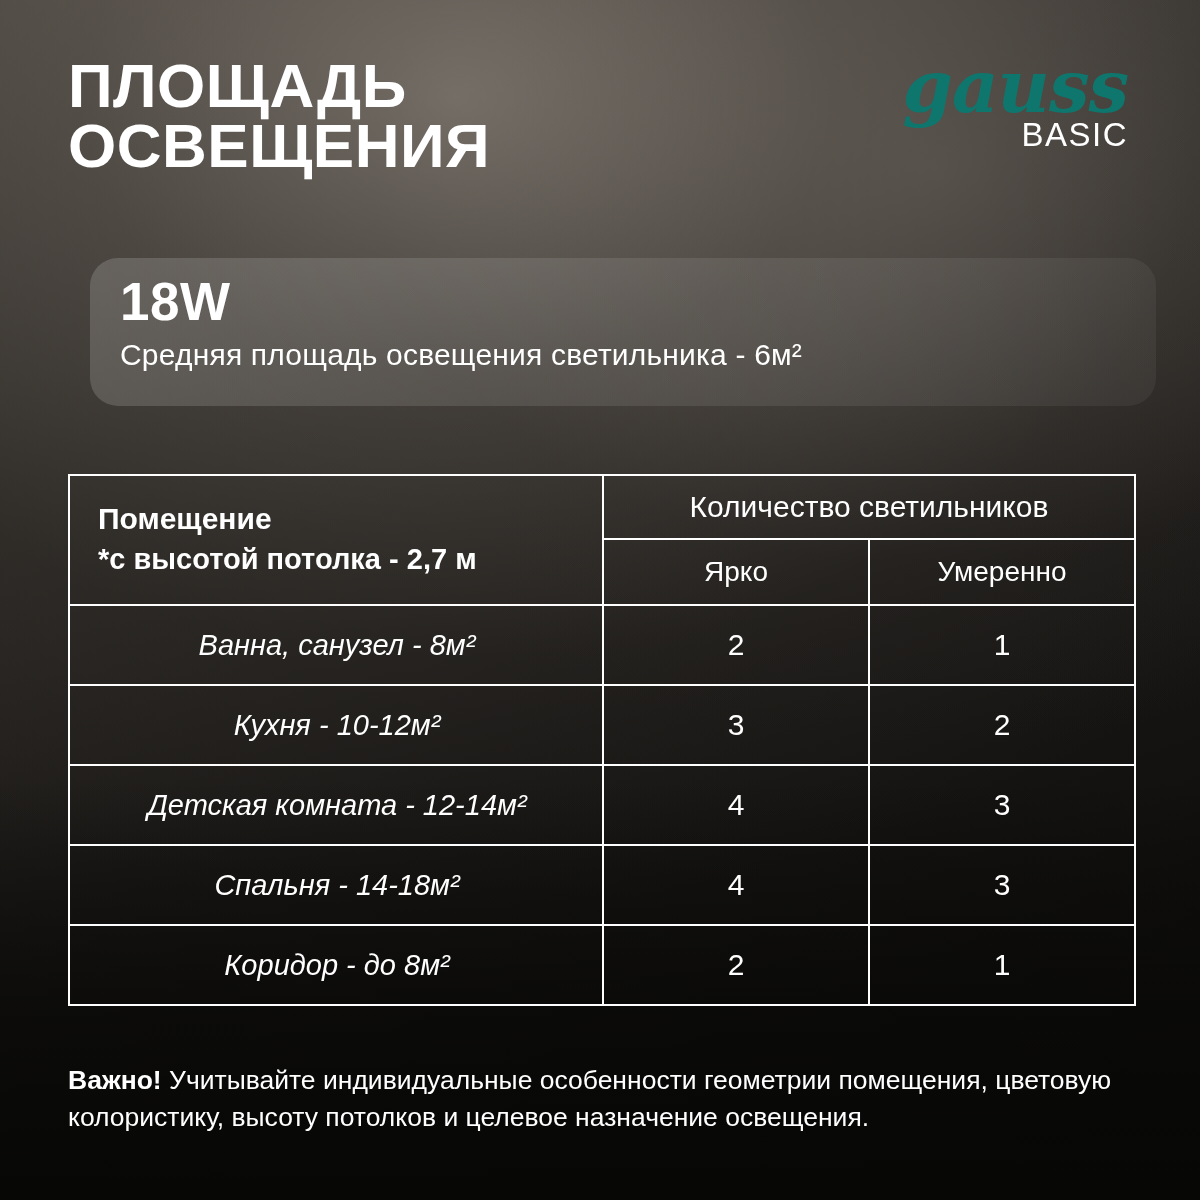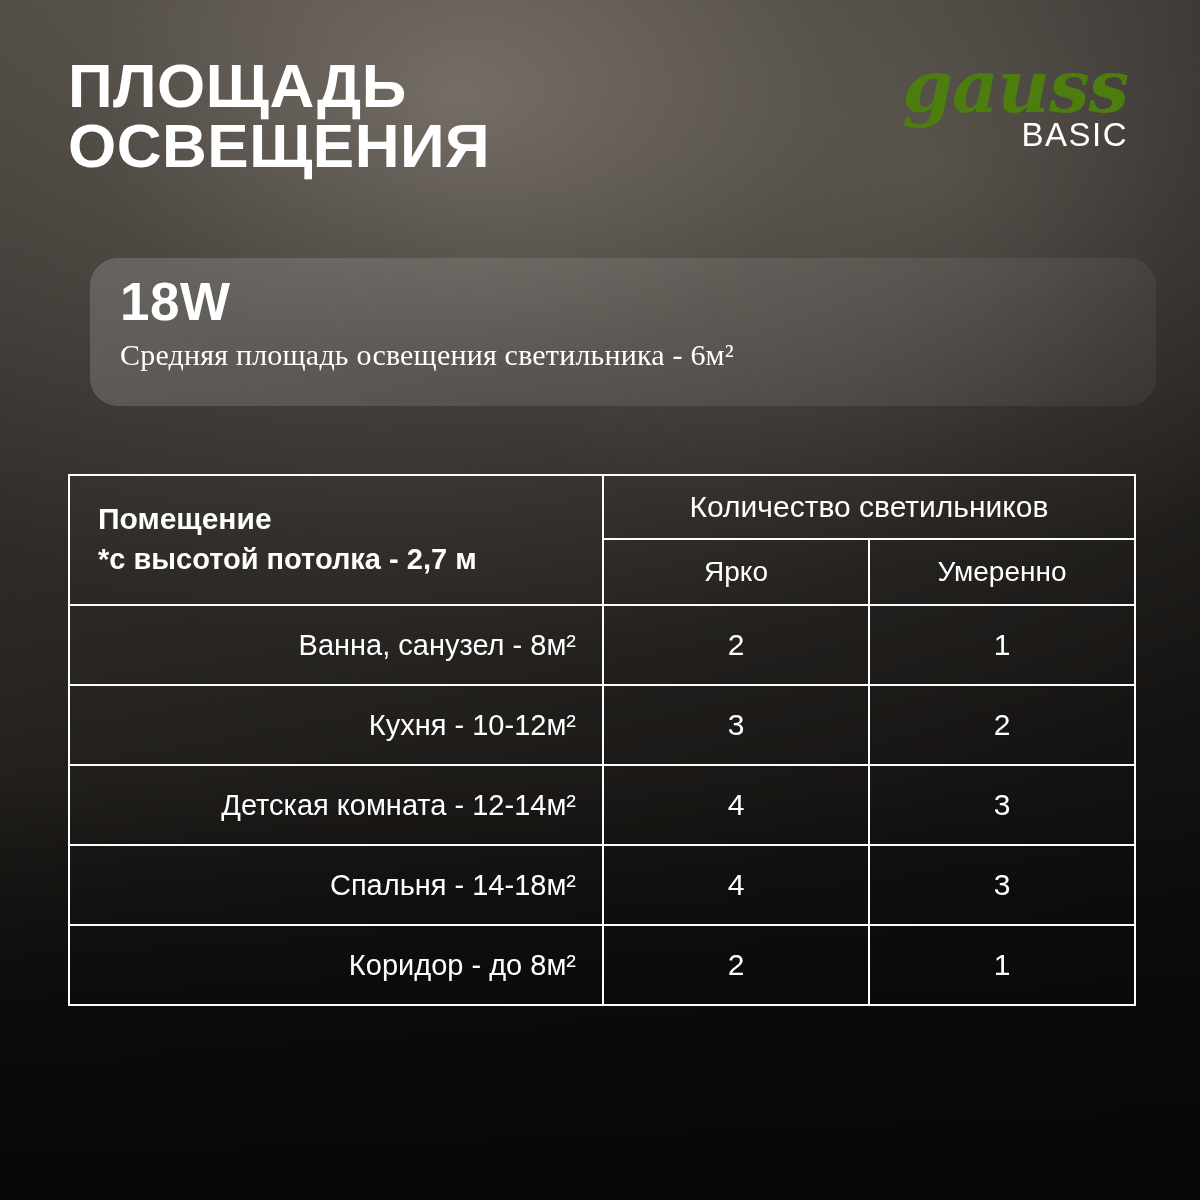--- a/index.html
+++ b/index.html
@@ -69,21 +69,21 @@
     padding-top: 2px;
     padding-right: 6px;
   }
   .logo-main {
     font-family: "DejaVu Serif", serif;
     font-style: italic;
     font-weight: bold;
     font-size: 72px;
     line-height: 0.92;
     letter-spacing: -1px;
-    color: #4d7c0f;
+    color: #0f766e;
   }
   .logo-sub {
     font-size: 33px;
     letter-spacing: 1.5px;
     color: #ffffff;
     margin-top: -4px;
     font-weight: 400;
   }
 
   
@@ -103,21 +103,20 @@
     font-weight: bold;
     letter-spacing: 0.5px;
     line-height: 1.05;
     color: #ffffff;
   }
   .power-desc {
     font-size: 30px;
     color: #ffffff;
     margin-top: 8px;
     letter-spacing: 0.2px;
-    font-family: Liberation Serif, serif;
   }
 
   
   .table-wrap {
     position: absolute;
     top: 474px;
     left: 68px;
     width: 1066px;
   }
   table.lighting {
@@ -158,23 +157,24 @@
     padding: 14px 10px;
     text-align: center;
   }
   th.sub-head {
     font-size: 28px;
     padding: 16px 10px;
     font-weight: normal;
   }
 
   td.room {
-    text-align: right;
+    text-align: center;
     padding: 22px 26px 22px 28px;
     font-size: 29px;
+    font-style: italic;
   }
   td.num {
     text-align: center;
     font-size: 30px;
     padding: 22px 10px;
   }
 
   
   .footnote {
     position: absolute;
@@ -251,14 +251,17 @@
         </tr>
         <tr>
           <td class="room">Коридор - до 8м²</td>
           <td class="num">2</td>
           <td class="num">1</td>
         </tr>
       </tbody>
     </table>
   </div>
 
+  <div class="footnote">
+    <b>Важно!</b><span> Учитывайте индивидуальные особенности геометрии помещения, цветовую колористику, высоту потолков и целевое назначение освещения.</span>
+  </div>
 
 </div>
 
 </body></html>

